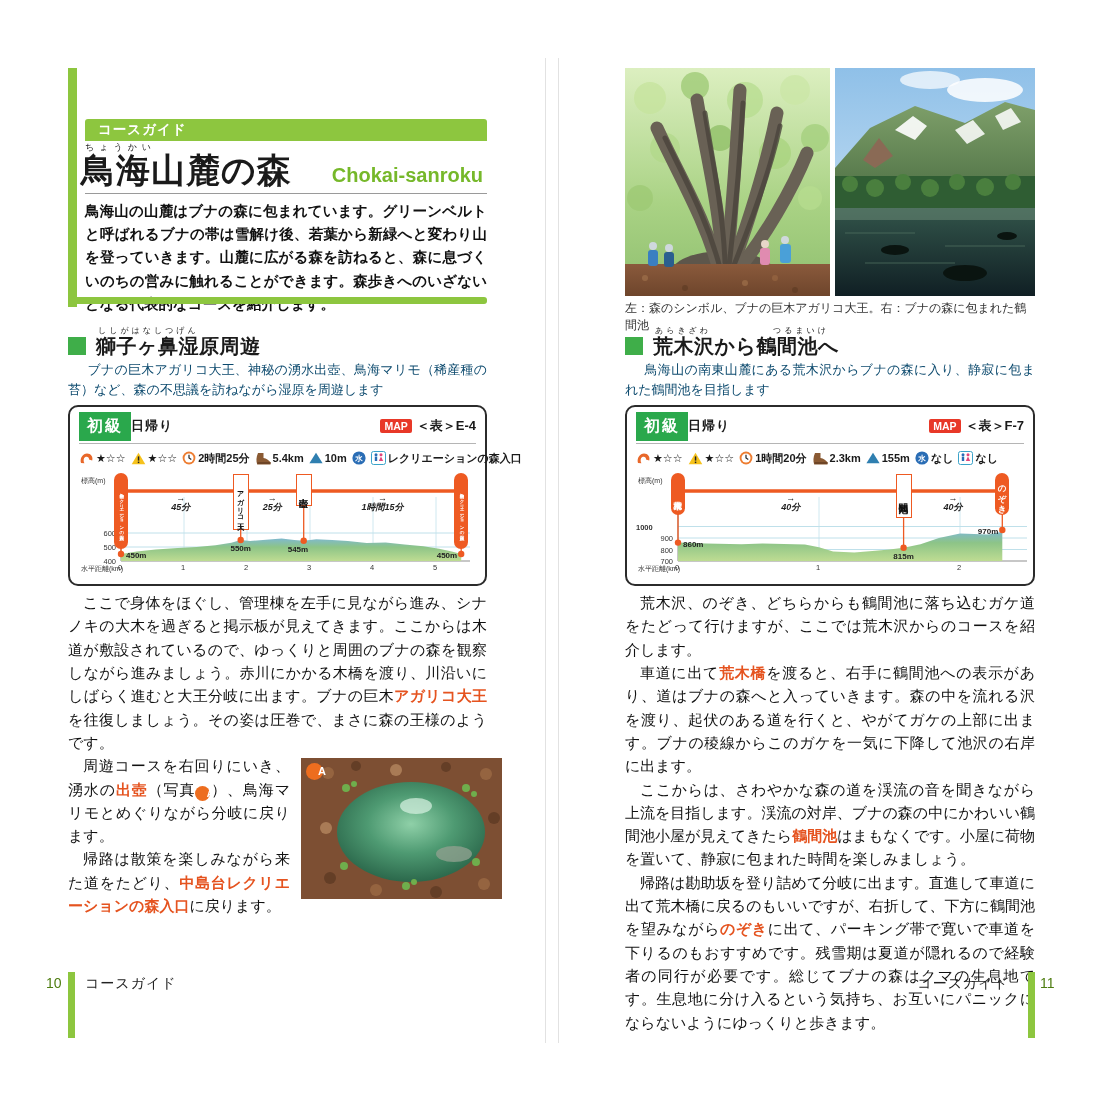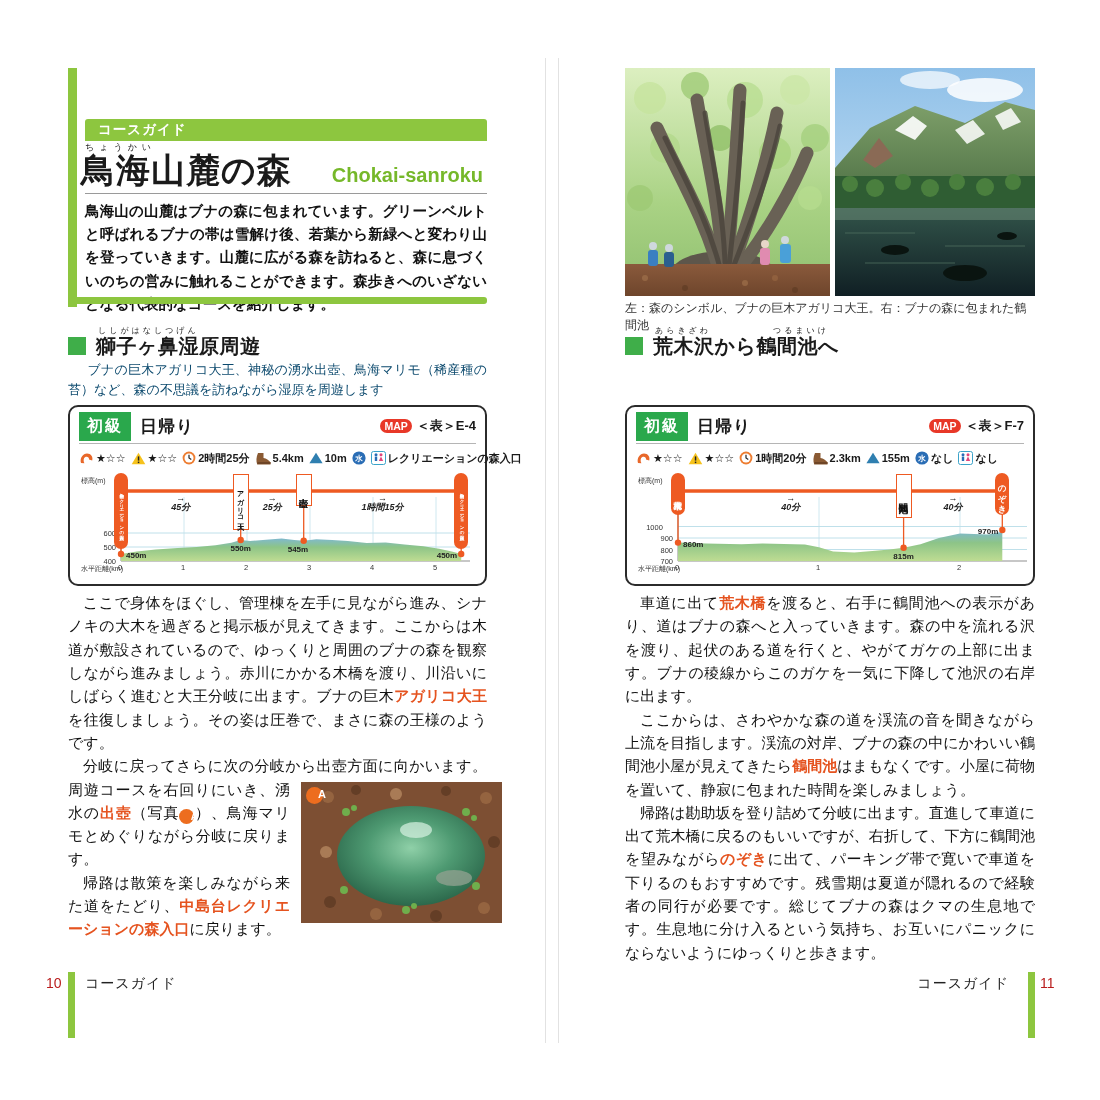--- a/index.html
+++ b/index.html
@@ -23,22 +23,22 @@
   .sec{position:absolute;left:0;width:100%;top:326px;height:34px;}
   .sec-sq{position:absolute;left:0;top:11px;width:18px;height:18px;background:#3fae49;}
   .sec-furi{position:absolute;left:30px;top:-1px;font-size:8px;letter-spacing:3px;color:#222;}
   .sec-furi2{position:absolute;left:148px;top:-1px;font-size:8px;letter-spacing:3px;color:#222;}
   .sec-title{position:absolute;left:28px;top:7px;font-size:20px;font-weight:bold;letter-spacing:0.5px;}
   .subtitle{position:absolute;left:0;top:360px;width:100%;font-size:13px;line-height:1.55;text-indent:1.5em;text-align:justify;color:#0c4a6e;}
   
   .cbox{position:absolute;left:0;top:405px;width:100%;height:181px;border:2px solid #2b2b2b;border-radius:10px;box-sizing:border-box;padding:5px 9px 4px 9px;background:#fff;}
   .cbox-head{display:flex;align-items:center;height:28px;}
   .lvl{background:#2aa84c;color:#fff;font-weight:bold;font-size:16px;padding:4px 8px;letter-spacing:2px;}
-  .ctype{font-weight:bold;font-size:17px;margin-left:9px;letter-spacing:1px;}
-  .mapbadge{margin-left:auto;background:#e83828;color:#fff;font-weight:bold;font-size:10.5px;padding:1px 4px;border-radius:7px;}
+  .ctype{font-weight:bold;font-size:13px;letter-spacing:1px;}
+  .mapbadge{margin-left:auto;background:#e83828;color:#fff;font-weight:bold;font-size:10.5px;padding:1px 4px;border-radius:2px;}
   .mapref{font-weight:bold;font-size:13px;margin-left:5px;}
   .cbox-div{height:1px;background:#b5b5b5;margin:3px 0 3px 0;}
   .stats{display:flex;align-items:center;gap:5px;height:22px;font-weight:bold;font-size:11px;white-space:nowrap;}
   .stat-item{display:flex;align-items:center;gap:2px;}
   .stat-item svg{display:block;}
   
   .chart{position:relative;width:100%;height:114px;margin-top:2px;}
   .chart svg{position:absolute;left:0;top:0;}
   .ch-lab{position:absolute;font-size:7px;color:#333;}
   .ch-tick{position:absolute;font-size:7.5px;color:#333;}
@@ -53,21 +53,21 @@
   .bodytext p{margin:0;text-indent:1em;}
   .rt-red{color:#e5531f;font-weight:bold;}
   .inline-badge{display:inline-flex;width:15px;height:15px;border-radius:50%;background:#ed6d1f;color:#fff;font-size:10px;font-weight:bold;align-items:center;justify-content:center;vertical-align:-2px;font-family:"Liberation Sans",sans-serif;}
   .photoA{float:right;width:186px;height:141px;margin:3px 0 4px 11px;position:relative;background:#7d4f33;}
   .photoA .corner-badge{position:absolute;left:5px;top:5px;width:17px;height:17px;border-radius:50%;background:#ed6d1f;color:#fff;font-size:11px;font-weight:bold;display:flex;align-items:center;justify-content:center;font-family:"Liberation Sans",sans-serif;}
   
   .photos{position:absolute;left:0;top:68px;width:100%;height:228px;display:flex;gap:5px;}
   .photo-frame{height:228px;overflow:hidden;}
   .caption{position:absolute;left:0;top:300px;width:100%;font-size:12px;color:#333;}
   
-  .footer-num{position:absolute;top:975px;font-size:14px;color:#b91c1c;}
+  .footer-num{position:absolute;top:975px;font-size:14px;color:#4d7c0f;}
   .footer-bar{position:absolute;top:972px;width:7px;height:66px;background:#8dc63f;}
   .footer-label{position:absolute;top:975px;font-size:14px;color:#222;letter-spacing:1px;}
 </style>
 </head>
 <body>
 
 <div class="gutter" style="left:545px"></div>
 <div class="gutter" style="left:558px"></div>
 
 <div class="page" id="pageL">
@@ -224,21 +224,21 @@
         </div>
         <div class="seg-lab" style="left: 271.45px; top: 23px;">
           <div class="arr">→</div>
           <div class="tm">1時間15分</div>
         </div>
       </div>
   </div>
 
   <div class="bodytext">
       <p><span>ここで身体をほぐし、管理棟を左手に見ながら進み、シナノキの大木を過ぎると掲示板が見えてきます。ここからは木道が敷設されているので、ゆっくりと周囲のブナの森を観察しながら進みましょう。赤川にかかる木橋を渡り、川沿いにしばらく進むと大王分岐に出ます。ブナの巨木</span><span class="rt-red">アガリコ大王</span><span>を往復しましょう。その姿は圧巻で、まさに森の王様のようです。</span></p>
-      <p><span>分岐に戻ってさらに次の分岐から出壺方面に向かいます。</span><span class="photoA"><svg width="186" height="141" viewBox="0 0 186 141">
+      <p><span class="photoA"><svg width="186" height="141" viewBox="0 0 186 141">
             <defs>
               <radialGradient id="spw" cx="0.5" cy="0.42" r="0.65">
                 <stop offset="0" stop-color="#8fd0a8"></stop>
                 <stop offset="0.45" stop-color="#4e9a72"></stop>
                 <stop offset="1" stop-color="#235c42"></stop>
               </radialGradient>
             </defs>
             <rect width="186" height="141" fill="#7d4f33"></rect>
             <g opacity="0.8">
               <circle cx="12" cy="15" r="6" fill="#9c6a44"></circle>
@@ -385,20 +385,21 @@
     </div>
   </div>
   <div class="caption">左：森のシンボル、ブナの巨木アガリコ大王。右：ブナの森に包まれた鶴間池</div>
 
   <div class="sec">
     <div class="sec-sq"></div>
     <span class="sec-furi">あらきざわ</span>
     <span class="sec-furi2">つるまいけ</span>
     <span class="sec-title">荒木沢から鶴間池へ</span>
   </div>
+  <div class="subtitle">鳥海山の南東山麓にある荒木沢からブナの森に入り、静寂に包まれた鶴間池を目指します</div>
 
   <div class="cbox">
     <div class="cbox-head">
       <span class="lvl">初級</span>
       <span class="ctype">日帰り</span>
       <span class="mapbadge">MAP</span>
       <span class="mapref">＜表＞F-7</span>
     </div>
     <div class="cbox-div"></div>
     <div class="stats">
@@ -488,21 +489,21 @@
           <polygon points="42.0,71.6 70.2,72.5 105.5,73.3 126.6,72.5 147.8,73.0 168.9,73.6 183.0,76.2 197.1,80.6 218.3,81.4 239.4,79.7 253.5,78.5 267.6,76.8 284.5,73.3 302.9,67.0 324.0,62.4 338.1,63.0 352.2,63.5 366.3,60.7 366.3,90 42.0,90" fill="url(#ag1)"></polygon>
           <line x1="42" y1="20" x2="366.29999999999995" y2="20" stroke="#ee5a22" stroke-width="3.5"></line>
           <line x1="42" y1="20" x2="42" y2="71.6" stroke="#ee5a22" stroke-width="1.3"></line>
           <circle cx="42" cy="71.6" r="3.2" fill="#ee5a22"></circle>
           <line x1="267.6" y1="20" x2="267.6" y2="76.775" stroke="#ee5a22" stroke-width="1.3"></line>
           <circle cx="267.6" cy="76.775" r="3.2" fill="#ee5a22"></circle>
           <line x1="366.29999999999995" y1="20" x2="366.29999999999995" y2="58.95" stroke="#ee5a22" stroke-width="1.3"></line>
           <circle cx="366.29999999999995" cy="58.95" r="3.2" fill="#ee5a22"></circle>
         </svg>
         <div class="ch-lab" style="left: 2px; top: 5px;">標高(m)</div>
-        <div class="ch-tick" style="left: 0px; top: 51.5px; width: 37px; text-align: center;">1000</div>
+        <div class="ch-tick" style="left: 0px; top: 51.5px; width: 37px; text-align: left; font-weight: bold;">1000</div>
         <div class="ch-tick" style="left: 0px; top: 63px; width: 37px; text-align: right;">900</div>
         <div class="ch-tick" style="left: 0px; top: 74.5px; width: 37px; text-align: right;">800</div>
         <div class="ch-tick" style="left: 0px; top: 86px; width: 37px; text-align: right;">700</div>
         <div class="ch-lab" style="left: 2px; top: 93px;">水平距離(km)</div>
         <div class="ch-tick" style="left: 39px; top: 92px;">0</div>
         <div class="ch-tick" style="left: 180px; top: 92px;">1</div>
         <div class="ch-tick" style="left: 321px; top: 92px;">2</div>
         <div class="wp-capsule" style="left: 35px; top: 2px; width: 14px; height: 42px; font-size: 8.5px;">荒木橋</div>
         <div class="wp-elev" style="left: 47px; top: 68.6px; text-align: right;">860m</div>
         <div class="wp-box" style="left: 259.6px; top: 3px; width: 16px; height: 43.5px; font-size: 9.5px; box-sizing: border-box;">鶴間池</div>
@@ -514,20 +515,21 @@
           <div class="tm">40分</div>
         </div>
         <div class="seg-lab" style="left: 284.95px; top: 23px;">
           <div class="arr">→</div>
           <div class="tm">40分</div>
         </div>
       </div>
   </div>
 
   <div class="bodytext">
+      <p><span>荒木沢、のぞき、どちらからも鶴間池に落ち込むガケ道をたどって行けますが、ここでは荒木沢からのコースを紹介します。</span></p>
       <p><span>車道に出て</span><span class="rt-red">荒木橋</span><span>を渡ると、右手に鶴間池への表示があり、道はブナの森へと入っていきます。森の中を流れる沢を渡り、起伏のある道を行くと、やがてガケの上部に出ます。ブナの稜線からこのガケを一気に下降して池沢の右岸に出ます。</span></p>
       <p><span>ここからは、さわやかな森の道を渓流の音を聞きながら上流を目指します。渓流の対岸、ブナの森の中にかわいい鶴間池小屋が見えてきたら</span><span class="rt-red">鶴間池</span><span>はまもなくです。小屋に荷物を置いて、静寂に包まれた時間を楽しみましょう。</span></p>
       <p><span>帰路は勘助坂を登り詰めて分岐に出ます。直進して車道に出て荒木橋に戻るのもいいですが、右折して、下方に鶴間池を望みながら</span><span class="rt-red">のぞき</span><span>に出て、パーキング帯で寛いで車道を下りるのもおすすめです。残雪期は夏道が隠れるので経験者の同行が必要です。総じてブナの森はクマの生息地です。生息地に分け入るという気持ち、お互いにパニックにならないようにゆっくりと歩きます。</span></p>
     </div>
 
   <div class="footer-label" style="right:26px">コースガイド</div>
   <div class="footer-bar" style="left:403px"></div>
   <div class="footer-num" style="left:415px">11</div>
 </div>
 

